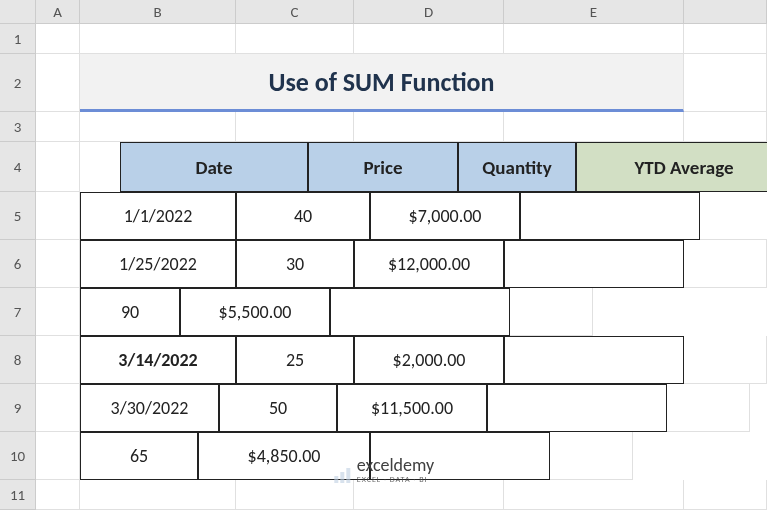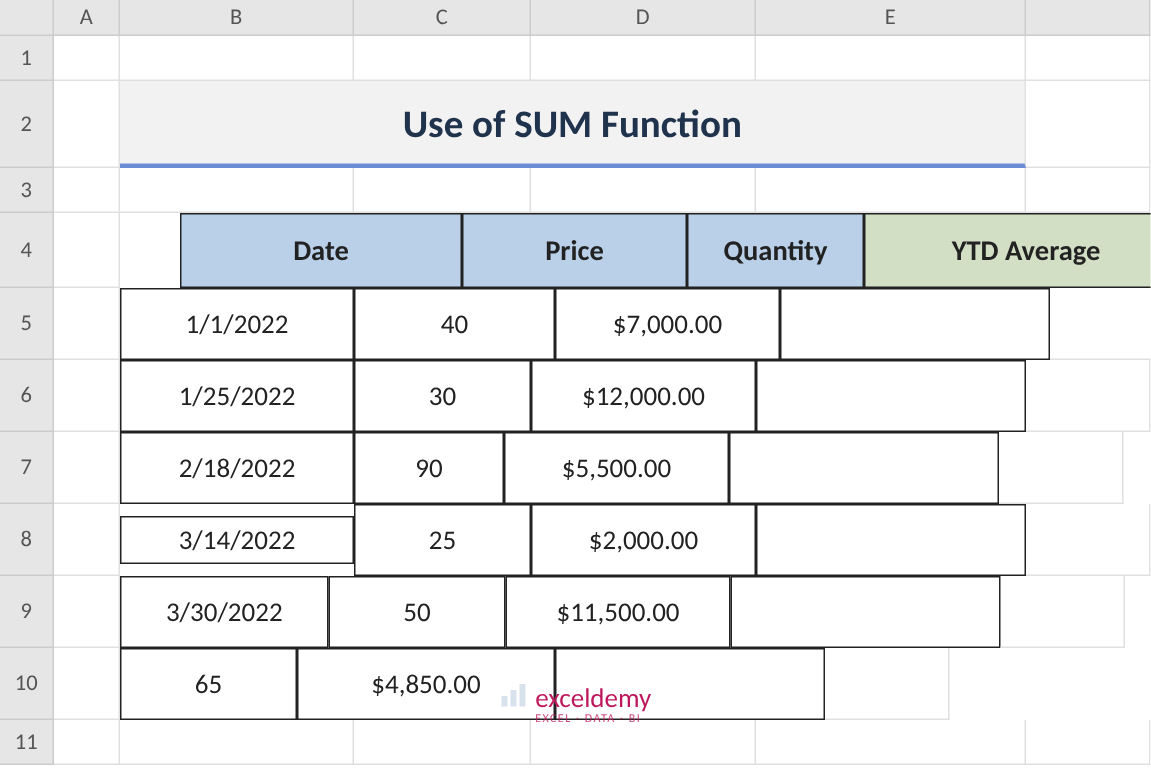--- a/index.html
+++ b/index.html
@@ -95,25 +95,25 @@
   }
   .data-cell {
     border: 1px solid #222;
     font-size: 18px;
   }
   .watermark {
     position: absolute;
     left: 50%;
     bottom: 28px;
     transform: translateX(-50%);
-    color: #be185d;
+    color: #404040;
     font-size: 18px;
     font-weight: 500;
     display: flex;
-    align-items: flex-start;
+    align-items: flex-end;
     gap: 6px;
     pointer-events: none;
   }
   .watermark svg { opacity: 0.6; }
   .watermark-sub {
     font-size: 8px;
     letter-spacing: 1px;
     opacity: 0.8;
     display:block;
     margin-top:-2px;
@@ -186,29 +186,28 @@
       <div class="gridrow">
         <div class="cell" style="width: 44px; height: 48px;"></div>
         <div class="cell data-cell" style="width: 156px; height: 48px;">1/25/2022</div>
         <div class="cell data-cell" style="width: 118px; height: 48px;">30</div>
         <div class="cell data-cell" style="width: 150px; height: 48px;">$12,000.00</div>
         <div class="cell data-cell" style="width: 180px; height: 48px;"></div>
         <div class="cell" style="width: 83px; height: 48px;"></div>
       </div>
       <div class="gridrow">
         <div class="cell" style="width: 44px; height: 48px;"></div>
-        <div class="cell data-cell" style="width: 156px; height: 48px;">2/18/2022</div>
         <div class="cell data-cell" style="width: 100px; height: 48px;">90</div>
         <div class="cell data-cell" style="width: 150px; height: 48px;">$5,500.00</div>
         <div class="cell data-cell" style="width: 180px; height: 48px;"></div>
         <div class="cell" style="width: 83px; height: 48px;"></div>
       </div>
       <div class="gridrow">
         <div class="cell" style="width: 44px; height: 48px;"></div>
-        <div class="cell data-cell" style="width: 156px; height: 32px;">3/14/2022</div>
+        <div class="cell data-cell" style="width: 156px; height: 48px; font-weight: bold;">3/14/2022</div>
         <div class="cell data-cell" style="width: 118px; height: 48px;">25</div>
         <div class="cell data-cell" style="width: 150px; height: 48px;">$2,000.00</div>
         <div class="cell data-cell" style="width: 180px; height: 48px;"></div>
         <div class="cell" style="width: 83px; height: 48px;"></div>
       </div>
       <div class="gridrow">
         <div class="cell" style="width: 44px; height: 48px;"></div>
         <div class="cell data-cell" style="width: 139px; height: 48px;">3/30/2022</div>
         <div class="cell data-cell" style="width: 118px; height: 48px;">50</div>
         <div class="cell data-cell" style="width: 150px; height: 48px;">$11,500.00</div>

